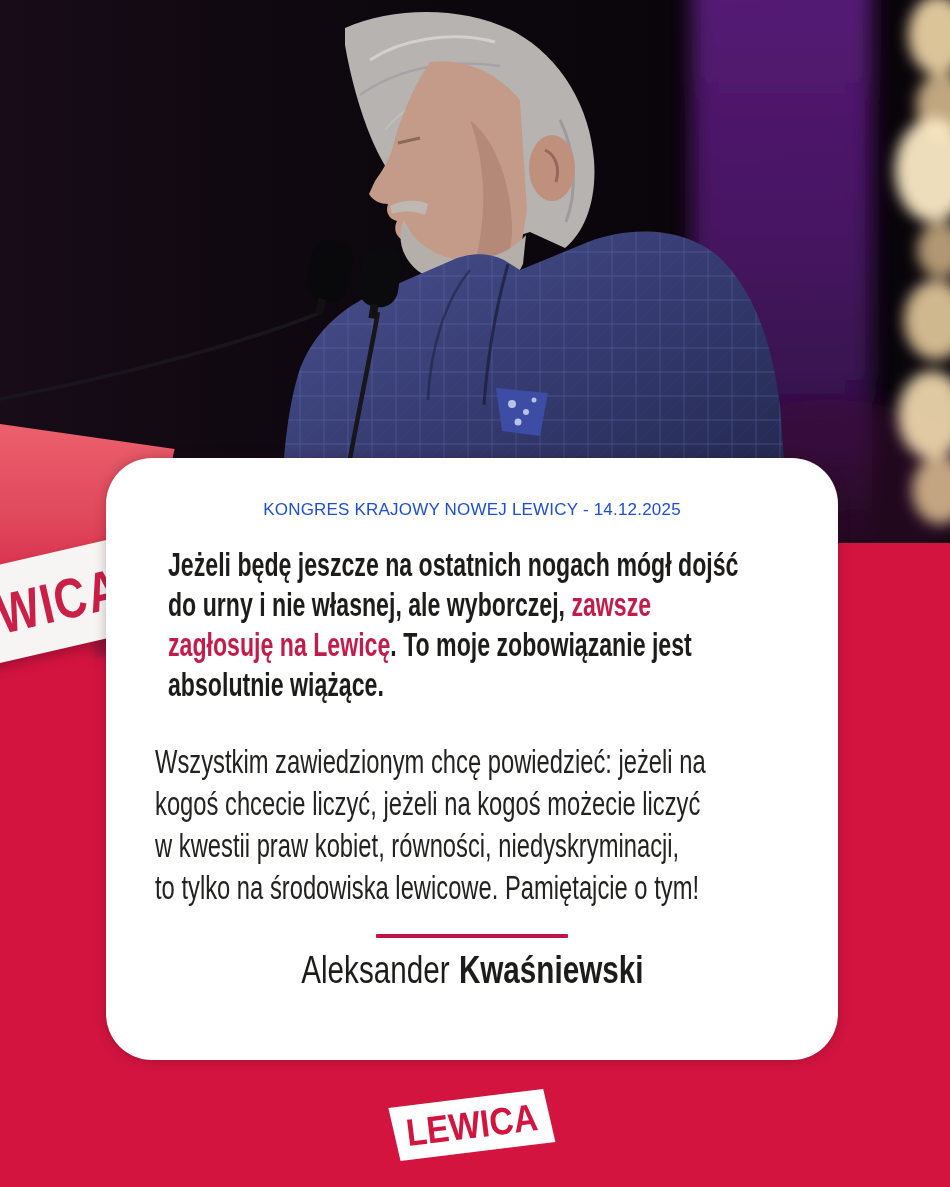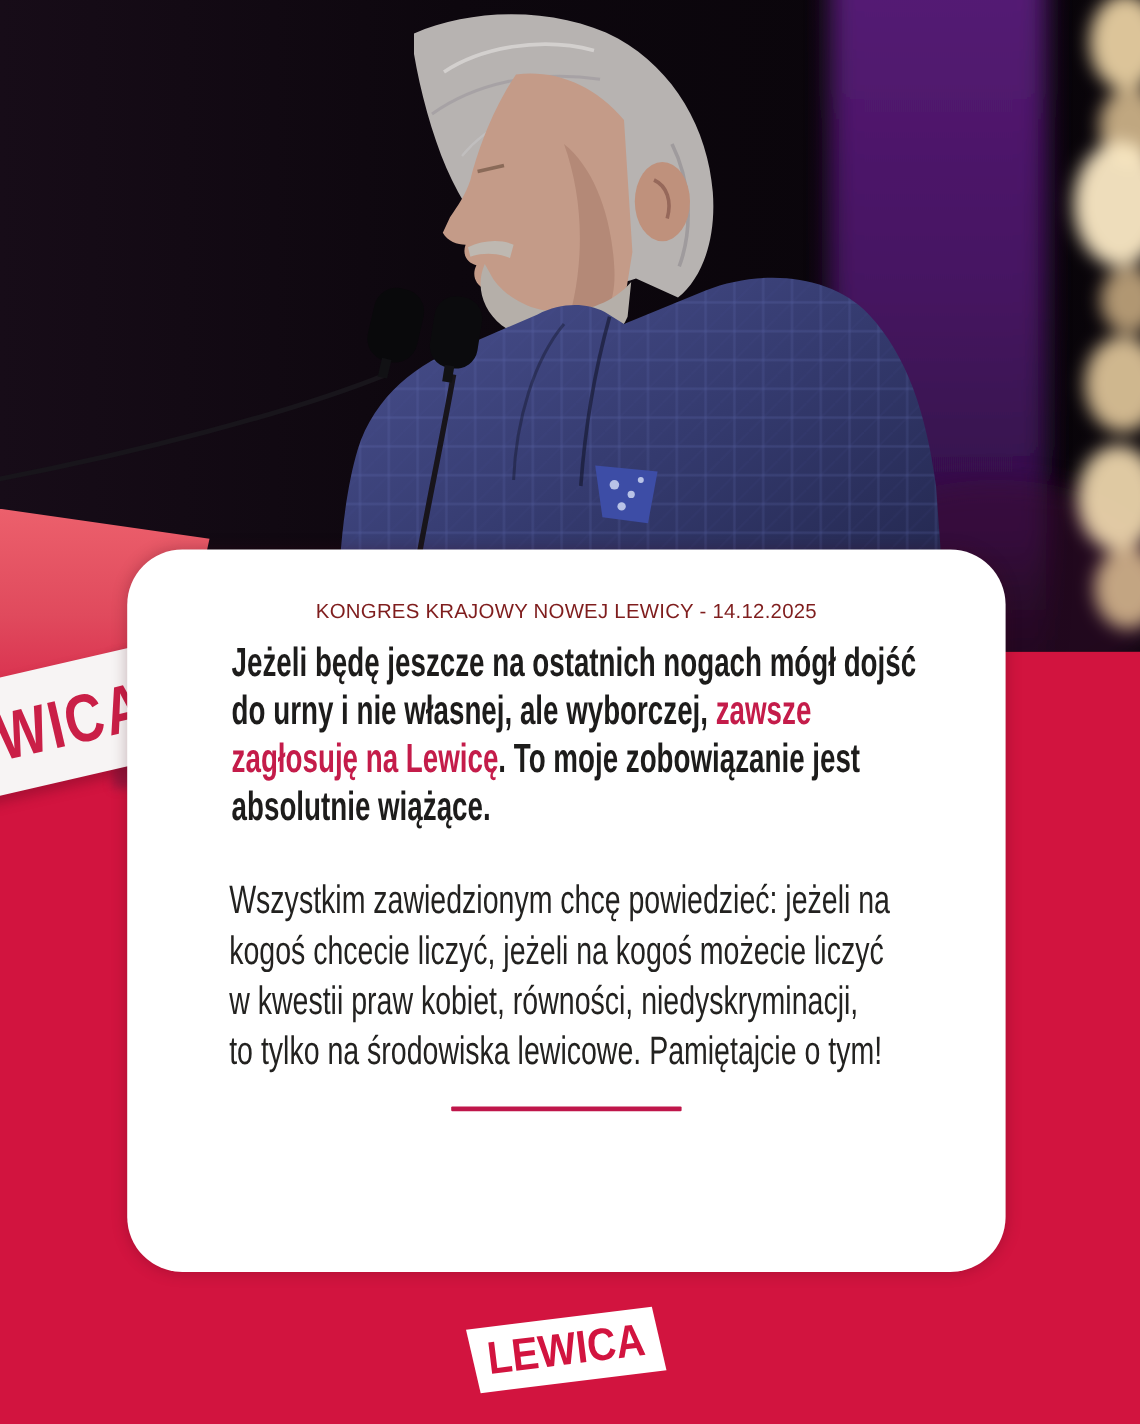--- a/index.html
+++ b/index.html
@@ -34,29 +34,29 @@
     background:rgba(70,25,60,.4);filter:blur(4px);
   }
   
   .card{
     position:absolute;left:106px;top:458px;width:732px;height:602px;
     background:#ffffff;border-radius:46px;
     box-shadow:0 0 12px rgba(60,0,20,.28);
   }
   .eyebrow-row{margin-top:43px;display:flex;justify-content:center;}
   .eyebrow{
-    font-size:17px;line-height:18px;color:#7f1d1d;letter-spacing:.2px;white-space:nowrap;
-  }
-  .quote-bold{margin-top:13px;padding-left:87px;}
+    font-size:17px;line-height:18px;color:#1d4ed8;letter-spacing:.2px;white-space:nowrap;
+  }
+  .quote-bold{margin-top:25px;padding-left:62px;}
   .qb-line{
     font-size:34px;font-weight:700;line-height:40px;color:#1d1c1b;
     white-space:nowrap;transform:scaleX(.68);transform-origin:left center;
   }
   .qb-line .hl{color:#c41c4a;}
-  .quote-reg{margin-top:37px;padding-left:85px;}
+  .quote-reg{margin-top:37px;padding-left:49px;}
   .qr-line{
     font-size:33px;font-weight:400;line-height:42px;color:#232220;
     white-space:nowrap;transform:scaleX(.72);transform-origin:left center;
   }
   .divider{margin:25px auto 0;width:192px;height:4px;background:#bf164a;border-radius:1px;}
   .author-row{margin-top:13px;display:flex;justify-content:center;}
   .author-inner{
     font-size:38px;line-height:38px;color:#1d1c1b;white-space:nowrap;
     transform:scaleX(.78);transform-origin:center center;
   }
@@ -208,19 +208,24 @@
         <div class="qb-line"><span class="hl">zagłosuję na Lewicę</span><span>. To moje zobowiązanie jest</span></div>
         <div class="qb-line"><span>absolutnie wiążące.</span></div>
       </div>
     <div class="quote-reg" id="quote-regular">
         <div class="qr-line">Wszystkim zawiedzionym chcę powiedzieć: jeżeli na</div>
         <div class="qr-line">kogoś chcecie liczyć, jeżeli na kogoś możecie liczyć</div>
         <div class="qr-line">w kwestii praw kobiet, równości, niedyskryminacji,</div>
         <div class="qr-line">to tylko na środowiska lewicowe. Pamiętajcie o tym!</div>
       </div>
     <div class="divider"></div>
+    <div class="author-row">
+      <div class="author-inner">
+        <span class="first">Aleksander</span><span class="last">Kwaśniewski</span>
+      </div>
+    </div>
   </div>
 
   <div class="logo">
     <span>LEWICA</span>
   </div>
 
 </div>
 
 </body></html>

